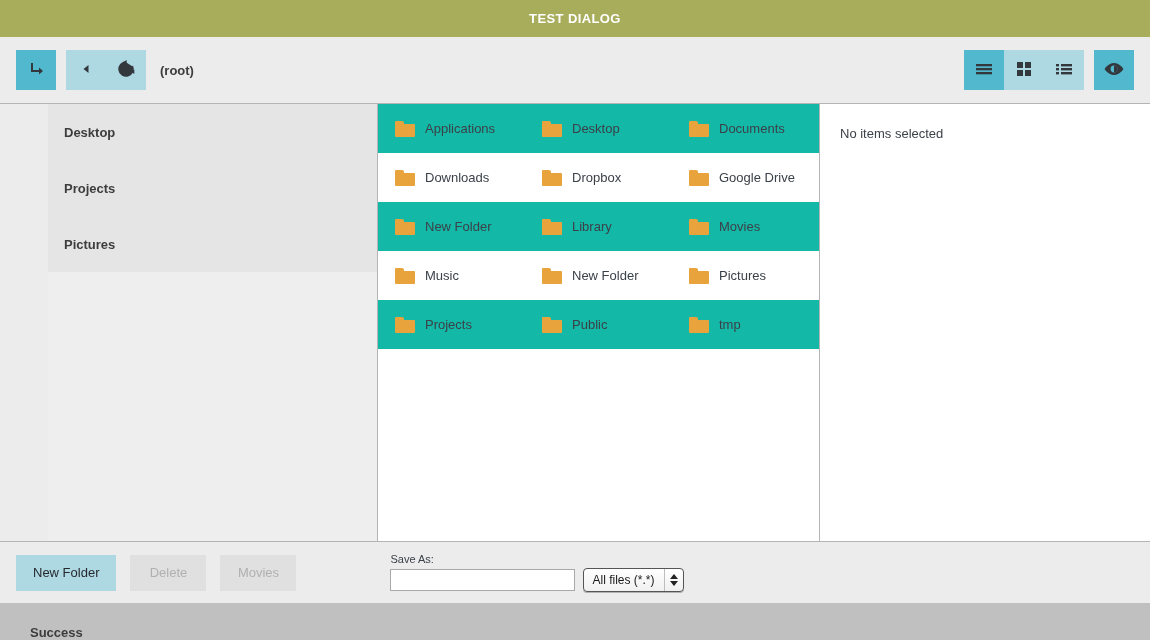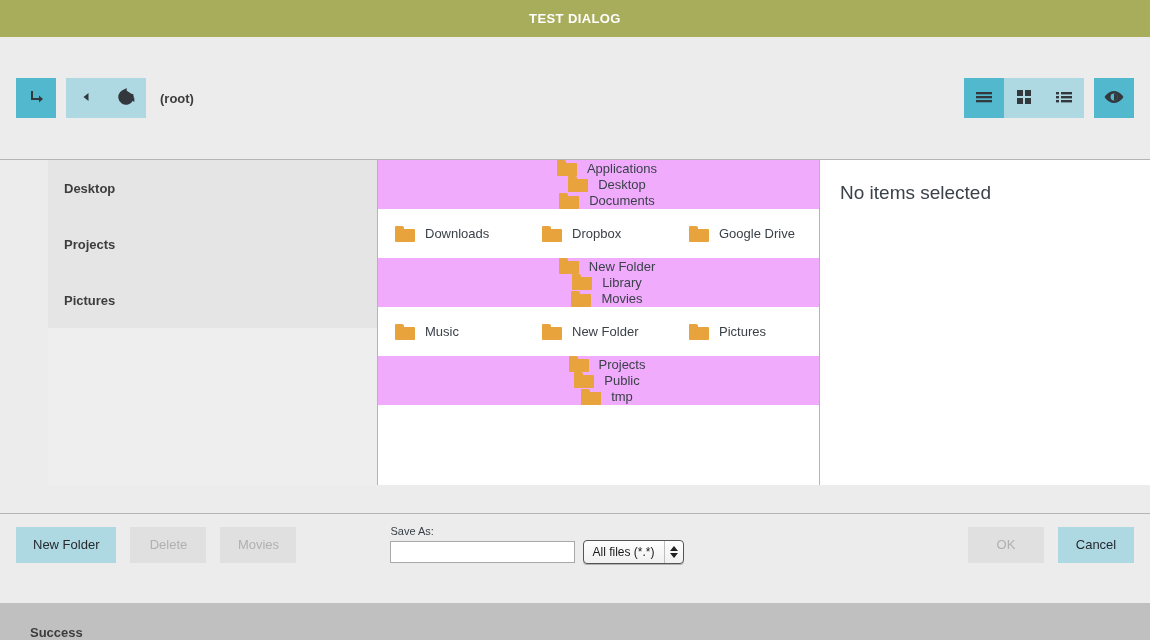--- a/index.html
+++ b/index.html
@@ -14,21 +14,20 @@
     font-family: "Liberation Sans", sans-serif;
     -webkit-font-smoothing: antialiased;
   }
 
   #dialog {
     width: 1150px;
     height: 640px;
     display: flex;
     flex-direction: column;
     position: relative;
-    gap: 28px;
   }
 
   
   .titlebar {
     height: 37px;
     flex: 0 0 37px;
     background: #a8ad5c;
     color: #ffffff;
     display: flex;
     align-items: center;
@@ -134,21 +133,21 @@
     background: #ffffff;
     border-right: 1px solid #b4b4b4;
     box-sizing: border-box;
     overflow: hidden;
   }
   .frow {
     display: flex;
     height: 49px;
     align-items: center;
   }
-  .frow.alt { background: #f0abfc; flex-direction: column; }
+  .frow.alt { background: #14b8a6; }
   .fcell {
     flex: 1 1 33.33%;
     display: flex;
     align-items: center;
     padding-left: 17px;
     box-sizing: border-box;
     cursor: pointer;
     height: 100%;
   }
   .fname {
@@ -182,21 +181,21 @@
 
   
   .preview {
     width: 330px;
     flex: 0 0 330px;
     background: #ffffff;
     box-sizing: border-box;
     padding: 22px 0 0 20px;
   }
   .preview-text {
-    font-size: 19px;
+    font-size: 13px;
     color: #3b4149;
   }
 
   
   .actionbar {
     height: 62px;
     flex: 0 0 62px;
     background: #ececec;
     border-top: 1px solid #b4b4b4;
     display: flex;
@@ -508,23 +507,19 @@
         <div class="filter-select">
           <span class="filter-text">All files (*.*)</span>
           <span class="filter-stepper">
             <span class="tri-up"></span>
             <span class="tri-down"></span>
           </span>
         </div>
       </div>
     </div>
 
-    <div class="right-btns">
-      <button class="btn disabled">OK</button>
-      <button class="btn">Cancel</button>
-    </div>
   </div>
 
   <div class="statusbar">
     <span>Success</span>
   </div>
 
 </div>
 
 </body></html>

